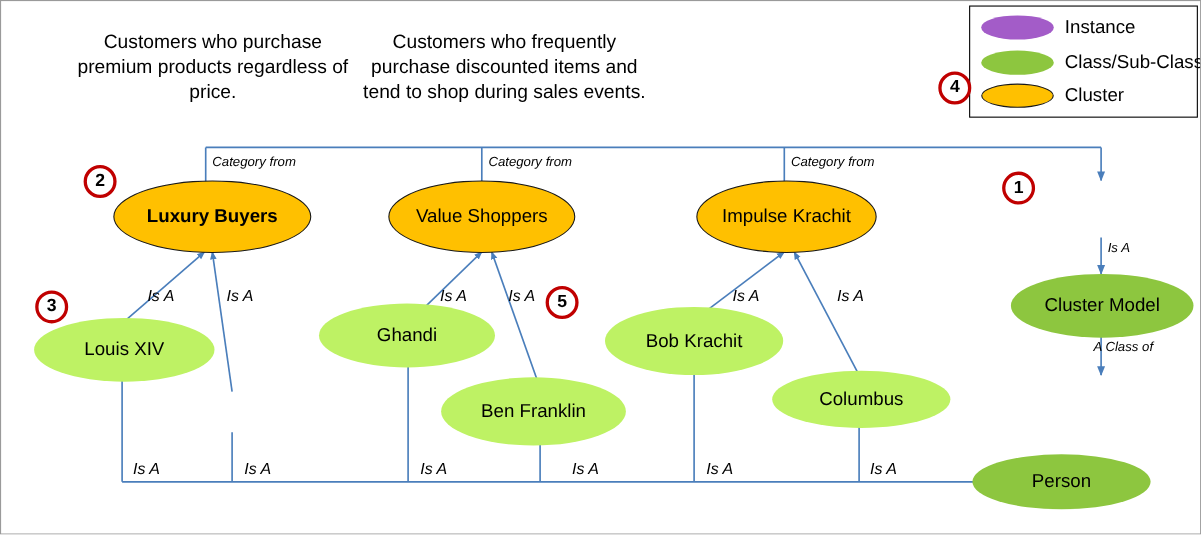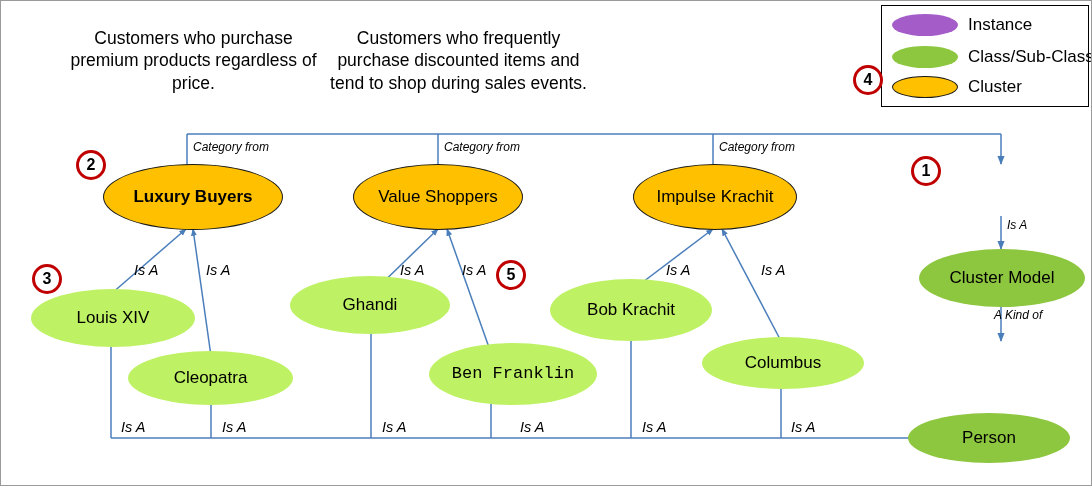--- a/index.html
+++ b/index.html
@@ -162,55 +162,52 @@
   <div class="elabel small" style="left:760px;top:261px;">Is A</div>
 
   <div class="elabel small" style="left:120px;top:418px;">Is A</div>
   <div class="elabel small" style="left:221px;top:418px;">Is A</div>
   <div class="elabel small" style="left:381px;top:418px;">Is A</div>
   <div class="elabel small" style="left:519px;top:418px;">Is A</div>
   <div class="elabel small" style="left:641px;top:418px;">Is A</div>
   <div class="elabel small" style="left:790px;top:418px;">Is A</div>
 
   <div class="elabel" style="left:1006px;top:217px;">Is A</div>
-  <div class="elabel" style="left:993px;top:307px;">A Kind of</div>
+  <div class="elabel" style="left:993px;top:307px;">A Class of</div>
 
   <div class="node cluster" style="left:102px;top:163px;width:180px;height:66px;font-weight:bold;">
     <span>Luxury Buyers</span>
   </div>
   <div class="node cluster" style="left:352px;top:163px;width:170px;height:66px;">
     <span>Value Shoppers</span>
   </div>
   <div class="node cluster" style="left:632px;top:163px;width:164px;height:66px;">
     <span>Impulse Krachit</span>
   </div>
 
   <div class="node instance" style="left:30px;top:288px;width:164px;height:58px;">
     <span>Louis XIV</span>
   </div>
-  <div class="node instance" style="left:127px;top:350px;width:165px;height:54px;">
-    <span>Cleopatra</span>
-  </div>
   <div class="node instance" style="left:289px;top:275px;width:160px;height:58px;">
     <span>Ghandi</span>
   </div>
-  <div class="node instance" style="left:428px;top:342px;width:168px;height:62px;font-family:Liberation Mono, monospace;">
+  <div class="node instance" style="left:400px;top:342px;width:168px;height:62px;">
     <span>Ben Franklin</span>
   </div>
   <div class="node instance" style="left:549px;top:278px;width:162px;height:62px;">
     <span>Bob Krachit</span>
   </div>
   <div class="node instance" style="left:701px;top:336px;width:162px;height:52px;">
     <span>Columbus</span>
   </div>
 
   <div class="node klass" style="left:918px;top:248px;width:166px;height:58px;text-align:right;">
     <span>Cluster Model</span>
   </div>
-  <div class="node klass" style="left:907px;top:412px;width:162px;height:50px;justify-content:center;">
+  <div class="node klass" style="left:883px;top:412px;width:162px;height:50px;justify-content:center;">
     <span>Person</span>
   </div>
 
   <div class="badge" style="left:910px;top:155px;">1</div>
   <div class="badge" style="left:75px;top:149px;">2</div>
   <div class="badge" style="left:31px;top:263px;">3</div>
   <div class="badge" style="left:852px;top:64px;">4</div>
   <div class="badge" style="left:495px;top:259px;">5</div>
 
 </div>

